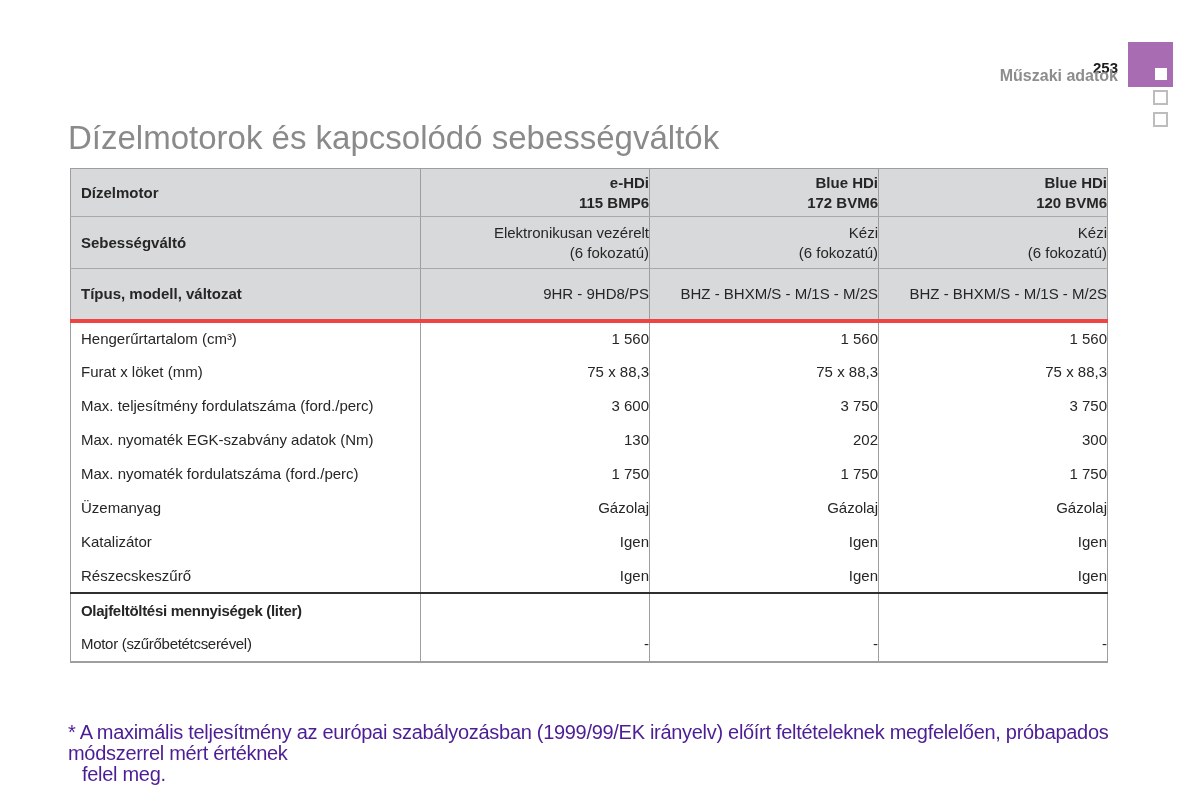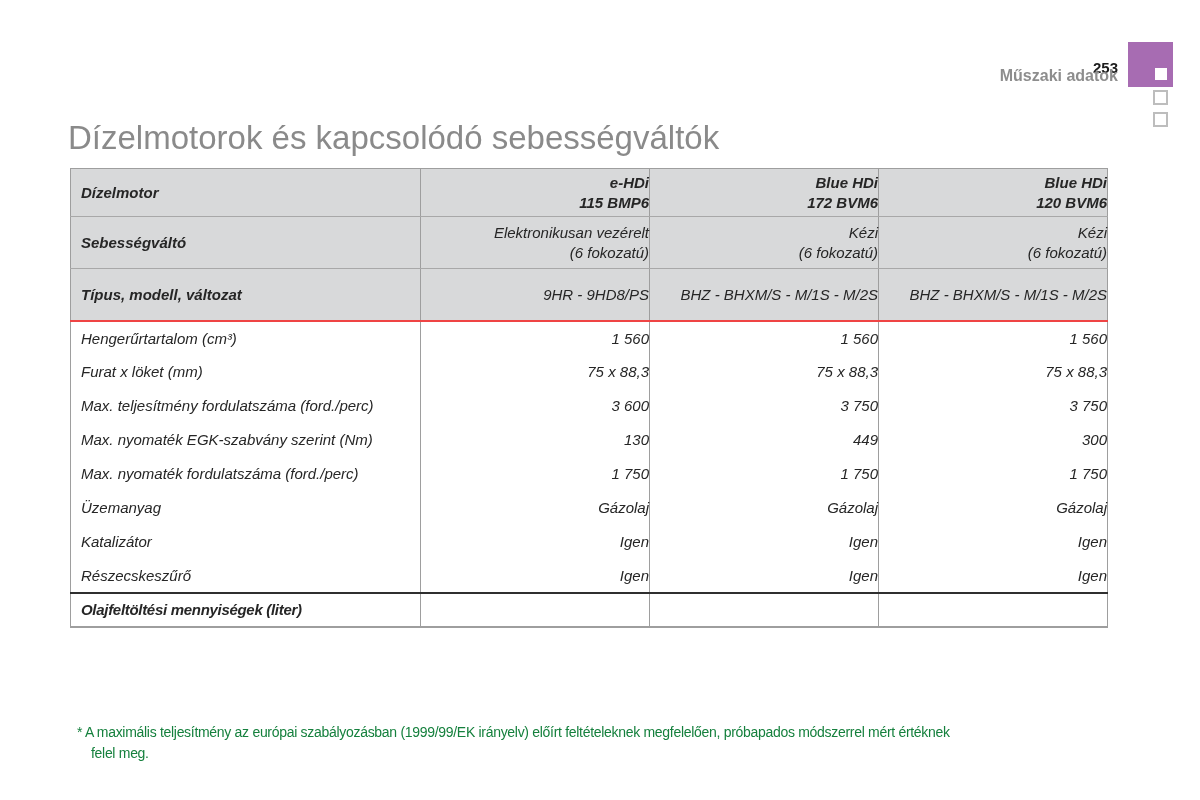--- a/index.html
+++ b/index.html
@@ -42,47 +42,47 @@
     position: absolute; left: 68px; top: 119px;
     font-size: 33px; font-weight: 400; color: #8a8a8a;
     letter-spacing: 0px; white-space: nowrap;
   }
 
   
   table.spec-table {
     position: absolute; left: 70px; top: 168px;
     width: 1037px;
     border-collapse: collapse; table-layout: fixed;
-    font-size: 15px; color: #262626; font-style: italic;
+    font-size: 15px; color: #262626;
   }
   .spec-table td {
     border-left: 1px solid #9e9e9e;
     border-right: 1px solid #9e9e9e;
     vertical-align: middle;
   }
   .spec-table thead td {
     background: #d8d9da;
     border-bottom: 1px solid #a8a8a8;
     border-top: 1px solid #9e9e9e;
   }
-  .spec-table thead tr:last-child td { border-bottom: 2px solid #ef4444; }
+  .spec-table thead tr:last-child td { border-bottom: 4px solid #ef4444; }
   .spec-table .label-cell { text-align: left; padding-left: 10px; }
   .spec-table .value-cell { text-align: right; }
   .spec-table .bold { font-weight: bold; }
   .spec-table thead .cell-line { line-height: 20px; }
   tbody.spec-body td { border-top: none; border-bottom: none; }
   tbody.oil-body td { border-top: 2px solid #2f2f2f; }
   tbody.oil-body tr + tr td { border-top: none; }
   tbody.oil-body tr:last-child td { border-bottom: 2px solid #9e9e9e; }
   .condensed { letter-spacing: -0.3px; }
 
   
   .footnote {
-    position: absolute; left: 77px; top: 722px; width: 1045px;
-    font-size: 14px; color: #15803d; letter-spacing: -0.3px;
+    position: absolute; left: 68px; top: 722px; width: 1045px;
+    font-size: 20px; color: #4c1d95; letter-spacing: -0.3px;
     line-height: 21px;
   }
   .footnote .line2 { padding-left: 14px; }
 </style>
 </head>
 <body>
 
 <div class="corner-page-number">253</div>
 <div class="corner-section-label">Műszaki adatok</div>
 <div class="section-color-tab" style="background: rgb(167, 108, 178);">
@@ -151,23 +151,23 @@
         <td class="value-cell">75 x 88,3</td>
         <td class="value-cell">75 x 88,3</td>
       </tr>
       <tr style="height: 34px;">
         <td class="label-cell">Max. teljesítmény fordulatszáma (ford./perc)</td>
         <td class="value-cell">3 600</td>
         <td class="value-cell">3 750</td>
         <td class="value-cell">3 750</td>
       </tr>
       <tr style="height: 34px;">
-        <td class="label-cell">Max. nyomaték EGK-szabvány szerint (Nm)</td>
+        <td class="label-cell">Max. nyomaték EGK-szabvány adatok (Nm)</td>
         <td class="value-cell">130</td>
-        <td class="value-cell">449</td>
+        <td class="value-cell">202</td>
         <td class="value-cell">300</td>
       </tr>
       <tr style="height: 34px;">
         <td class="label-cell">Max. nyomaték fordulatszáma (ford./perc)</td>
         <td class="value-cell">1 750</td>
         <td class="value-cell">1 750</td>
         <td class="value-cell">1 750</td>
       </tr>
       <tr style="height: 34px;">
         <td class="label-cell">Üzemanyag</td>
@@ -188,19 +188,25 @@
         <td class="value-cell">Igen</td>
       </tr>
     </tbody>
   <tbody class="oil-body">
     <tr style="height:34px">
       <td class="label-cell bold condensed">Olajfeltöltési mennyiségek (liter)</td>
       <td class="value-cell"></td>
       <td class="value-cell"></td>
       <td class="value-cell"></td>
     </tr>
+  <tr style="height: 35px;">
+        <td class="label-cell condensed">Motor (szűrőbetétcserével)</td>
+        <td class="value-cell">-</td>
+        <td class="value-cell">-</td>
+        <td class="value-cell">-</td>
+      </tr>
     </tbody>
 </table>
 
 <div class="footnote">
   <div class="line1">* A maximális teljesítmény az európai szabályozásban (1999/99/EK irányelv) előírt feltételeknek megfelelően, próbapados módszerrel mért értéknek</div>
   <div class="line2">felel meg.</div>
 </div>
 
 </body></html>

